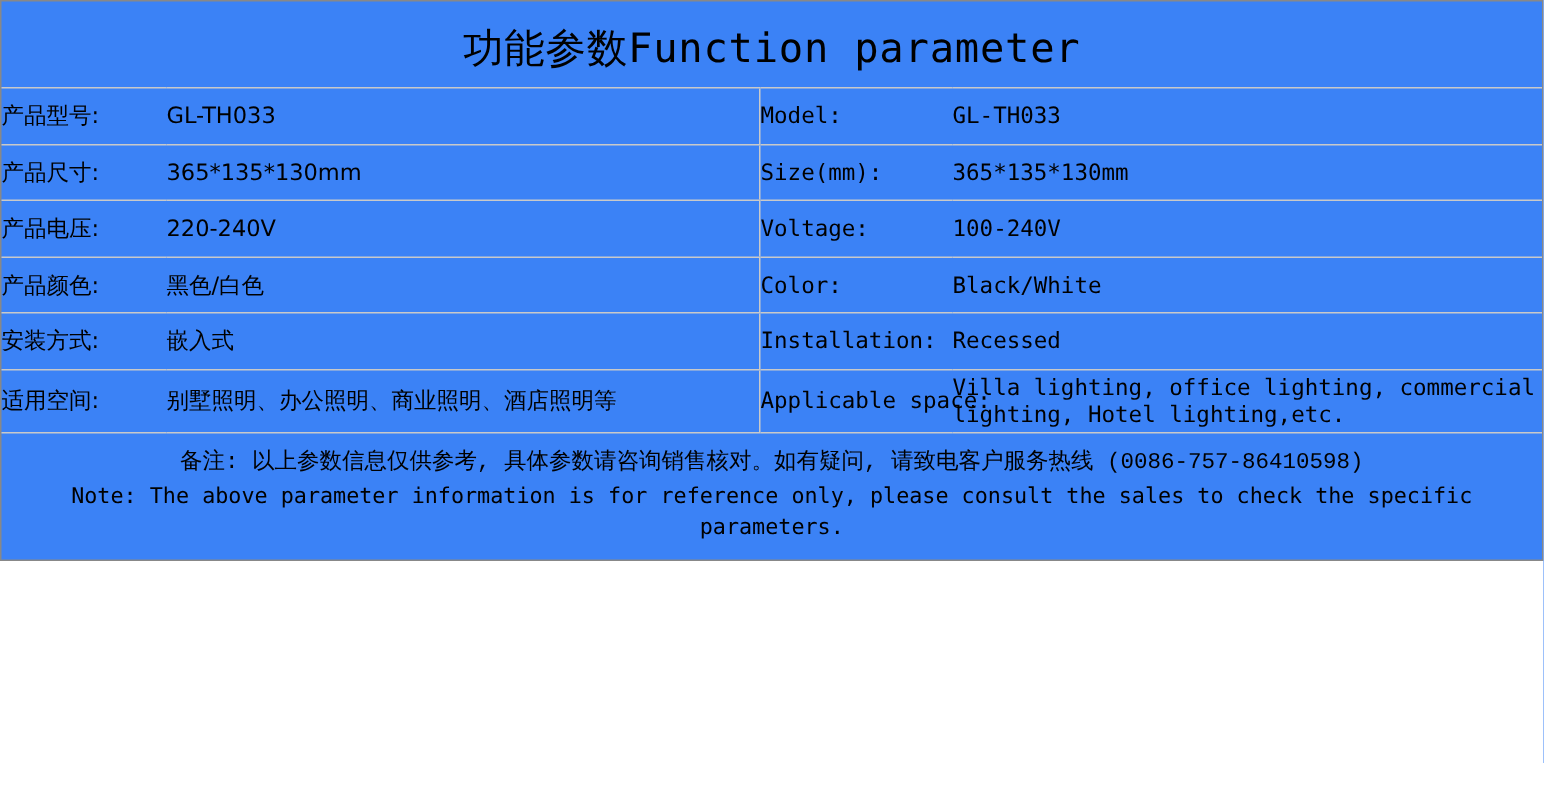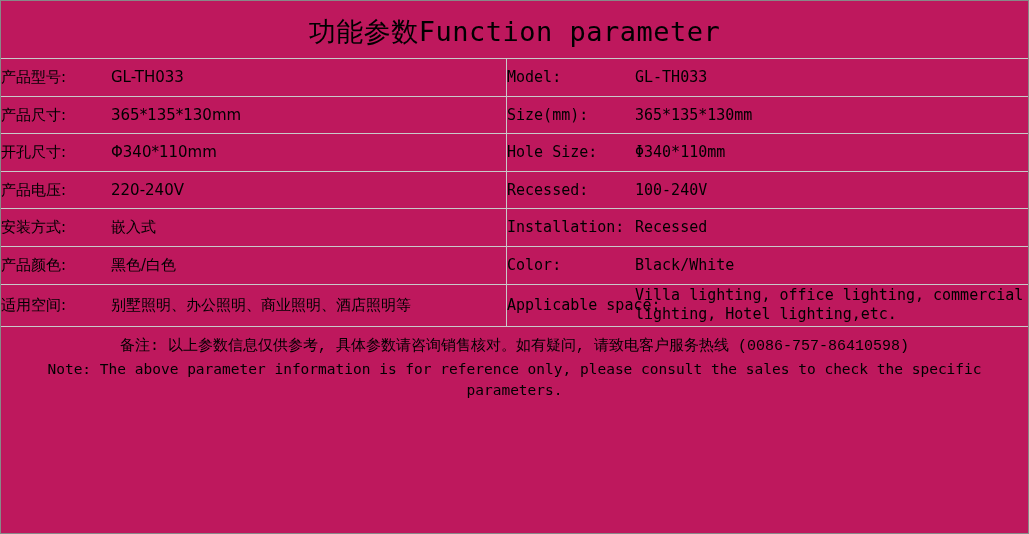--- a/index.html
+++ b/index.html
@@ -10,24 +10,24 @@
     width: 1029px;
     height: 534px;
     background: #ffffff;
     font-family: "DejaVu Sans Mono", monospace;
     color: #000000;
     overflow: hidden;
   }
   .page {
     position: relative;
     width: 1029px;
-    height: 534px;
+    height: 374px;
     box-sizing: border-box;
     border: 1px solid #888888;
-    background: #be185d;
+    background: #3b82f6;
   }
   .title {
     text-align: center;
     font-size: 27px;
     letter-spacing: 0.5px;
     padding-top: 13px;
     padding-bottom: 8px;
     font-family: "DejaVu Sans Mono", monospace;
     white-space: nowrap;
   }
@@ -109,42 +109,36 @@
         <td class="en-label">Model:</td>
         <td class="en-value">GL-TH033</td>
       </tr>
       <tr class="row">
         <td class="cn-label">产品尺寸:</td>
         <td class="cn-value">365*135*130mm</td>
         <td class="en-label">Size(mm):</td>
         <td class="en-value">365*135*130mm</td>
       </tr>
       <tr class="row">
-        <td class="cn-label">开孔尺寸:</td>
-        <td class="cn-value">Φ340*110mm</td>
-        <td class="en-label">Hole Size:</td>
-        <td class="en-value">Φ340*110mm</td>
+        <td class="cn-label">产品电压:</td>
+        <td class="cn-value">220-240V</td>
+        <td class="en-label">Voltage:</td>
+        <td class="en-value">100-240V</td>
       </tr>
       <tr class="row">
-        <td class="cn-label">产品电压:</td>
-        <td class="cn-value">220-240V</td>
-        <td class="en-label">Recessed:</td>
-        <td class="en-value">100-240V</td>
+        <td class="cn-label">产品颜色:</td>
+        <td class="cn-value">黑色/白色</td>
+        <td class="en-label">Color:</td>
+        <td class="en-value">Black/White</td>
       </tr>
       <tr class="row">
         <td class="cn-label">安装方式:</td>
         <td class="cn-value">嵌入式</td>
         <td class="en-label">Installation:</td>
         <td class="en-value">Recessed</td>
-      </tr>
-      <tr class="row">
-        <td class="cn-label">产品颜色:</td>
-        <td class="cn-value">黑色/白色</td>
-        <td class="en-label">Color:</td>
-        <td class="en-value">Black/White</td>
       </tr>
       <tr class="row-tall">
         <td class="cn-label">适用空间:</td>
         <td class="cn-value">别墅照明、办公照明、商业照明、酒店照明等</td>
         <td class="en-label">Applicable space:</td>
         <td class="en-value">Villa lighting, office lighting, commercial lighting, Hotel lighting,etc.</td>
       </tr>
     </tbody>
   </table>
 

